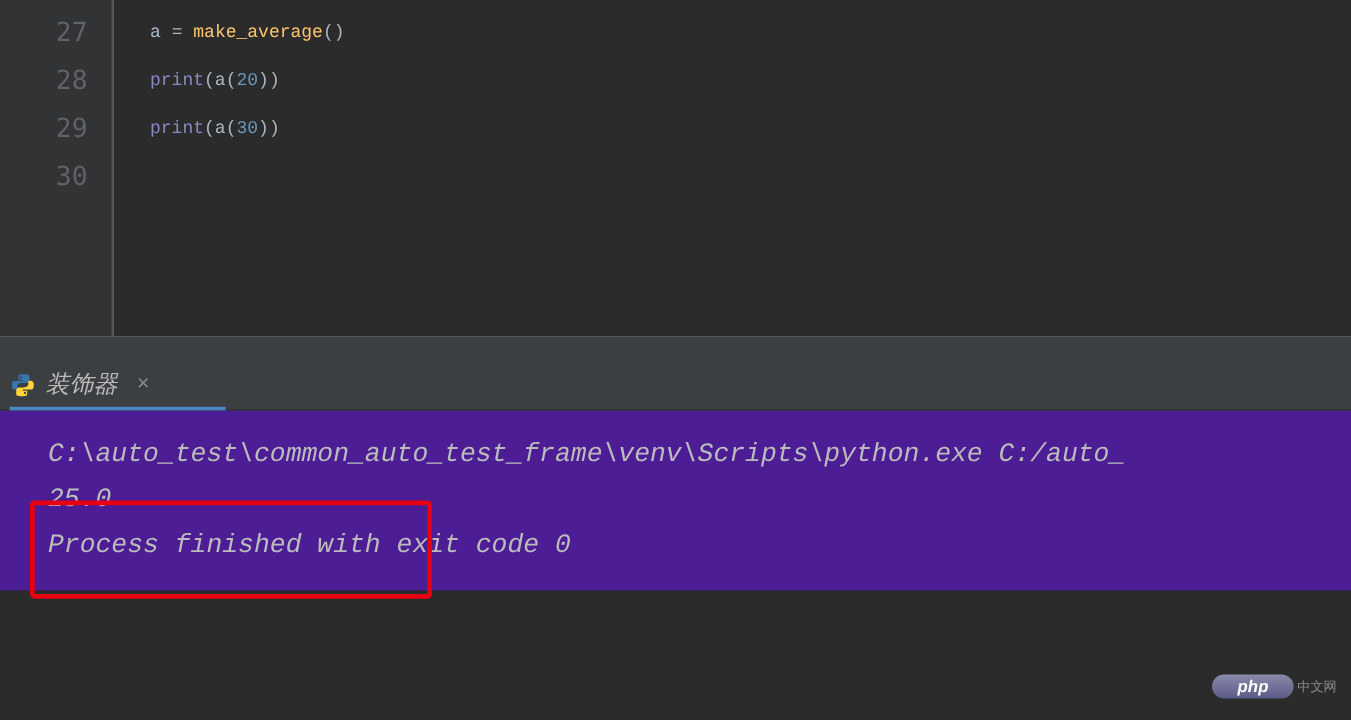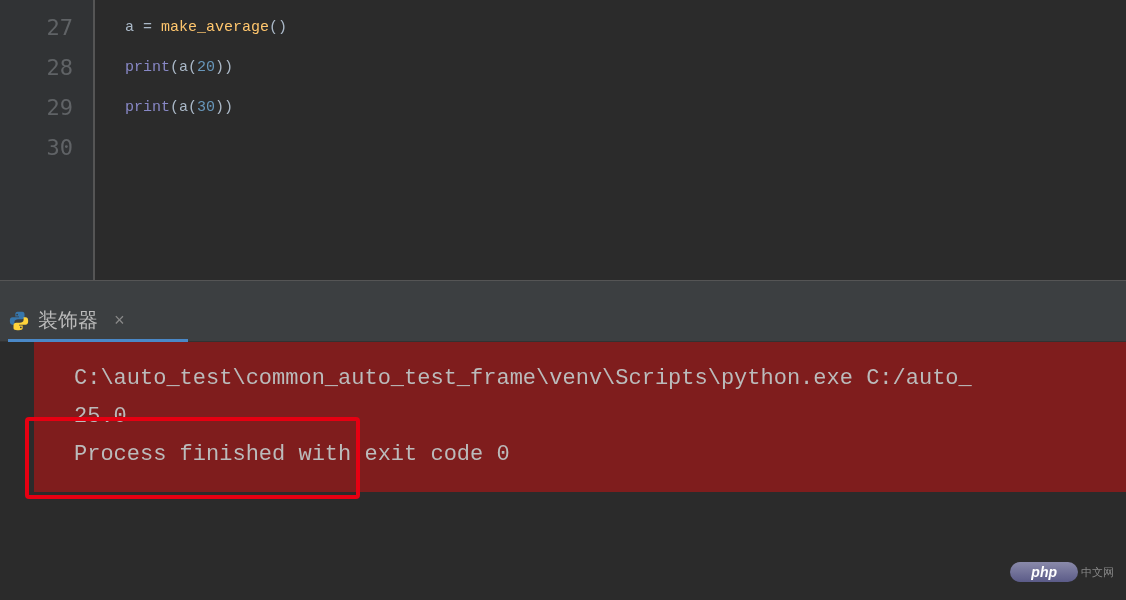--- a/index.html
+++ b/index.html
@@ -63,20 +63,21 @@
     .code-num { color: #6897bb; }
     
     .divider {
       height: 20px;
       background: #3c3f41;
       border-top: 1px solid #555;
     }
     
     .run-panel {
       background: #2b2b2b;
+      font-style: italic;
     }
     
     .run-tab-bar {
       height: 42px;
       background: #3c3f41;
       display: flex;
       align-items: center;
       padding-left: 8px;
       border-bottom: 1px solid #323232;
       position: relative;
@@ -105,24 +106,23 @@
       position: absolute;
       bottom: -1px;
       left: 8px;
       width: 180px;
       height: 3px;
       background: #4a88c7;
     }
     
     .console-output {
       padding: 18px 40px;
-      background: #7f1d1d;
+      background: #4c1d95;
       font-size: 22px;
       line-height: 38px;
-      margin-left: 34px;
     }
     
     .console-line {
       color: #bbbbbb;
       white-space: pre;
     }
     
     .highlight-box {
       position: absolute;
       border: 4px solid #e60012;

